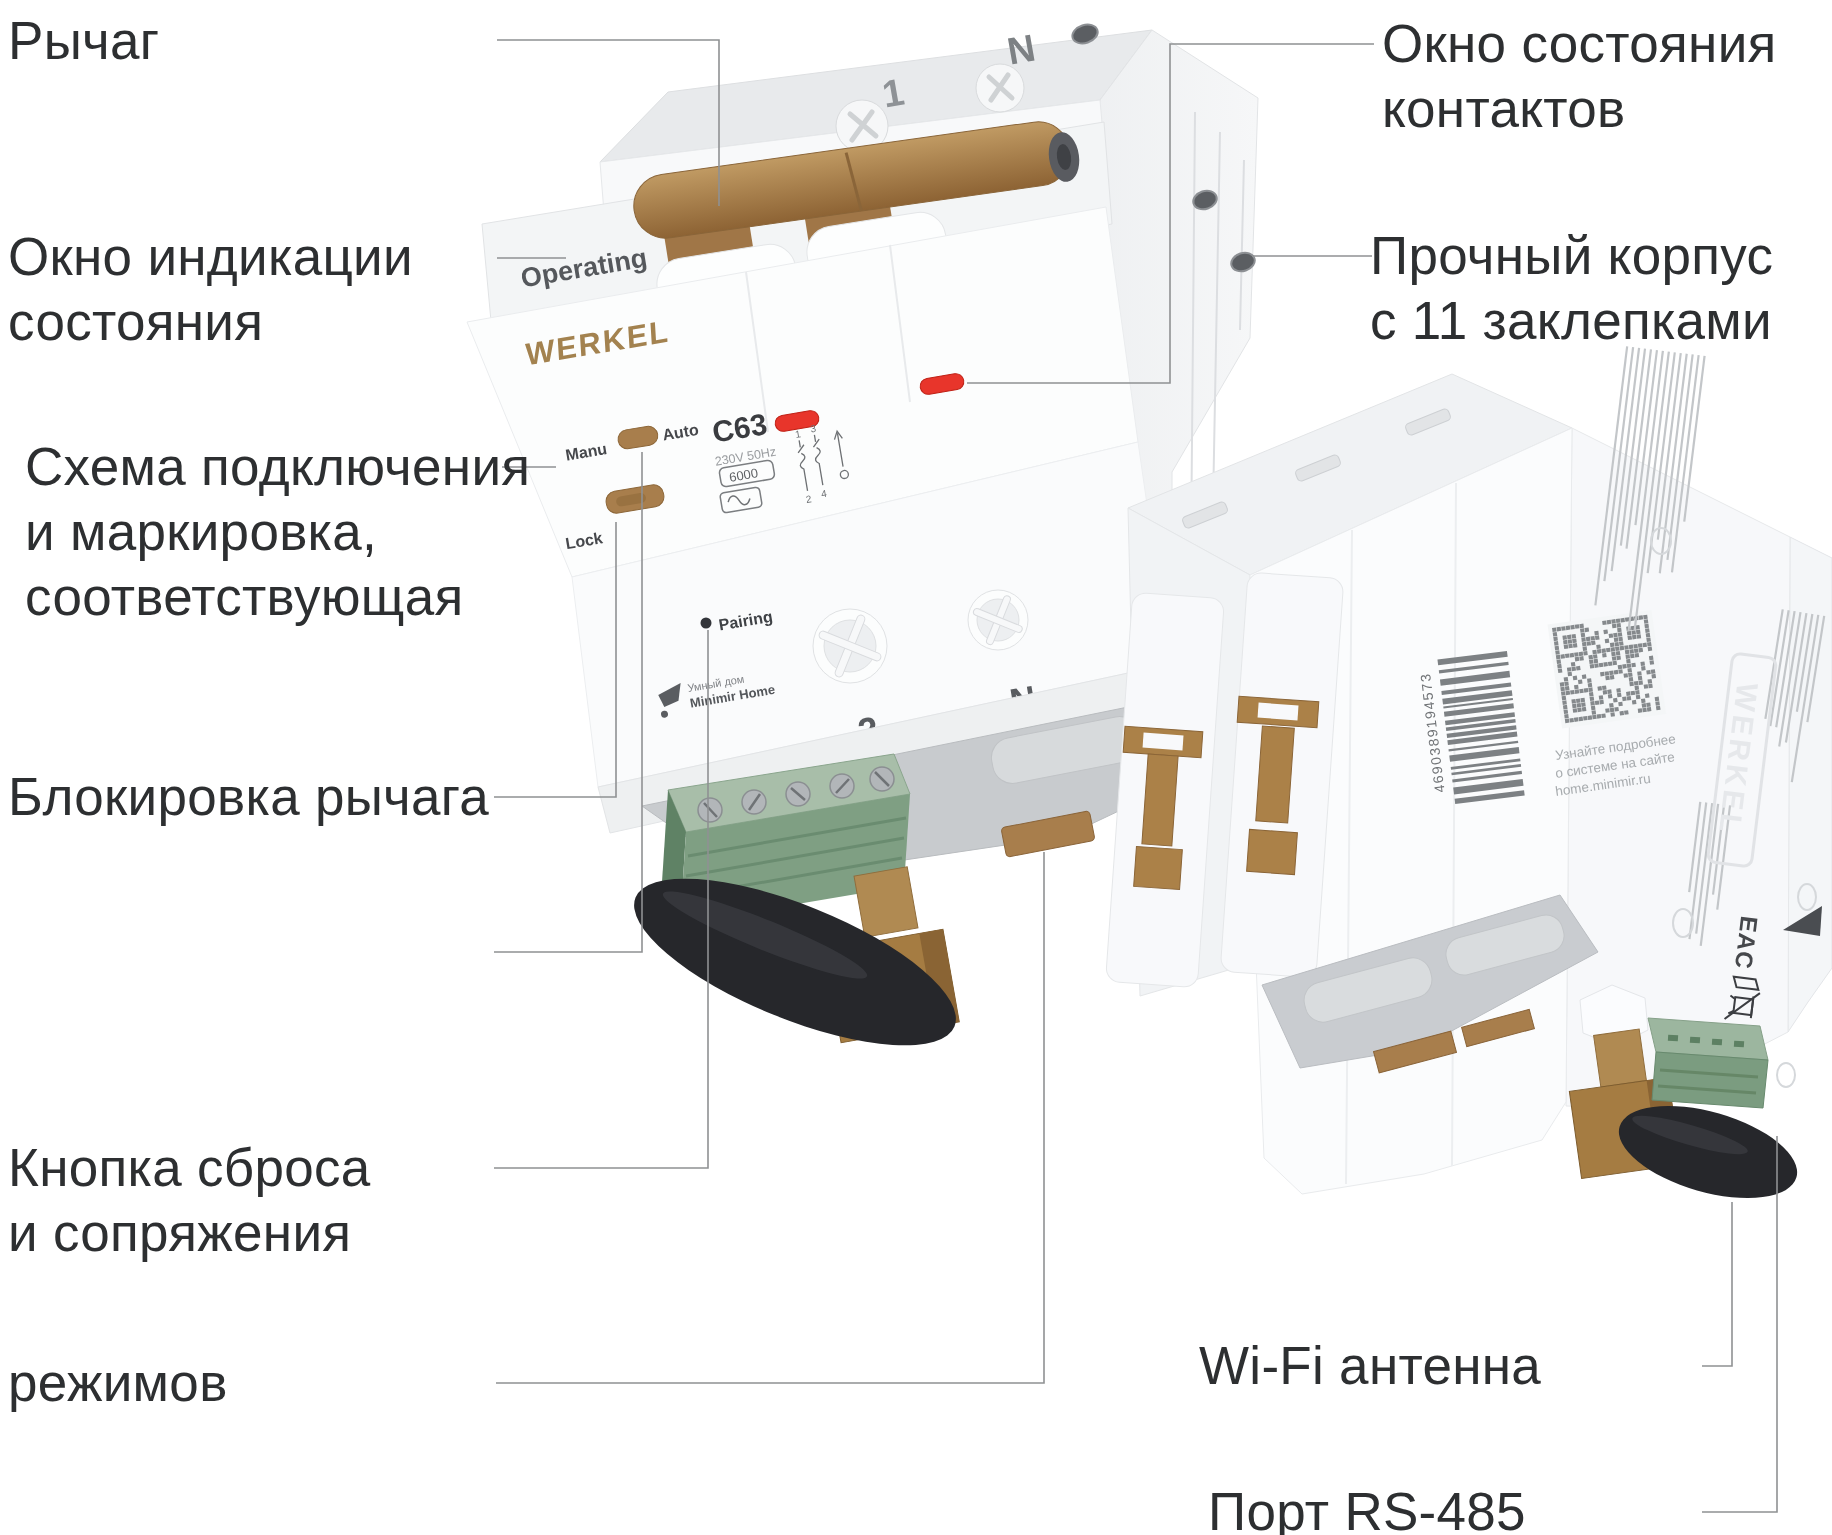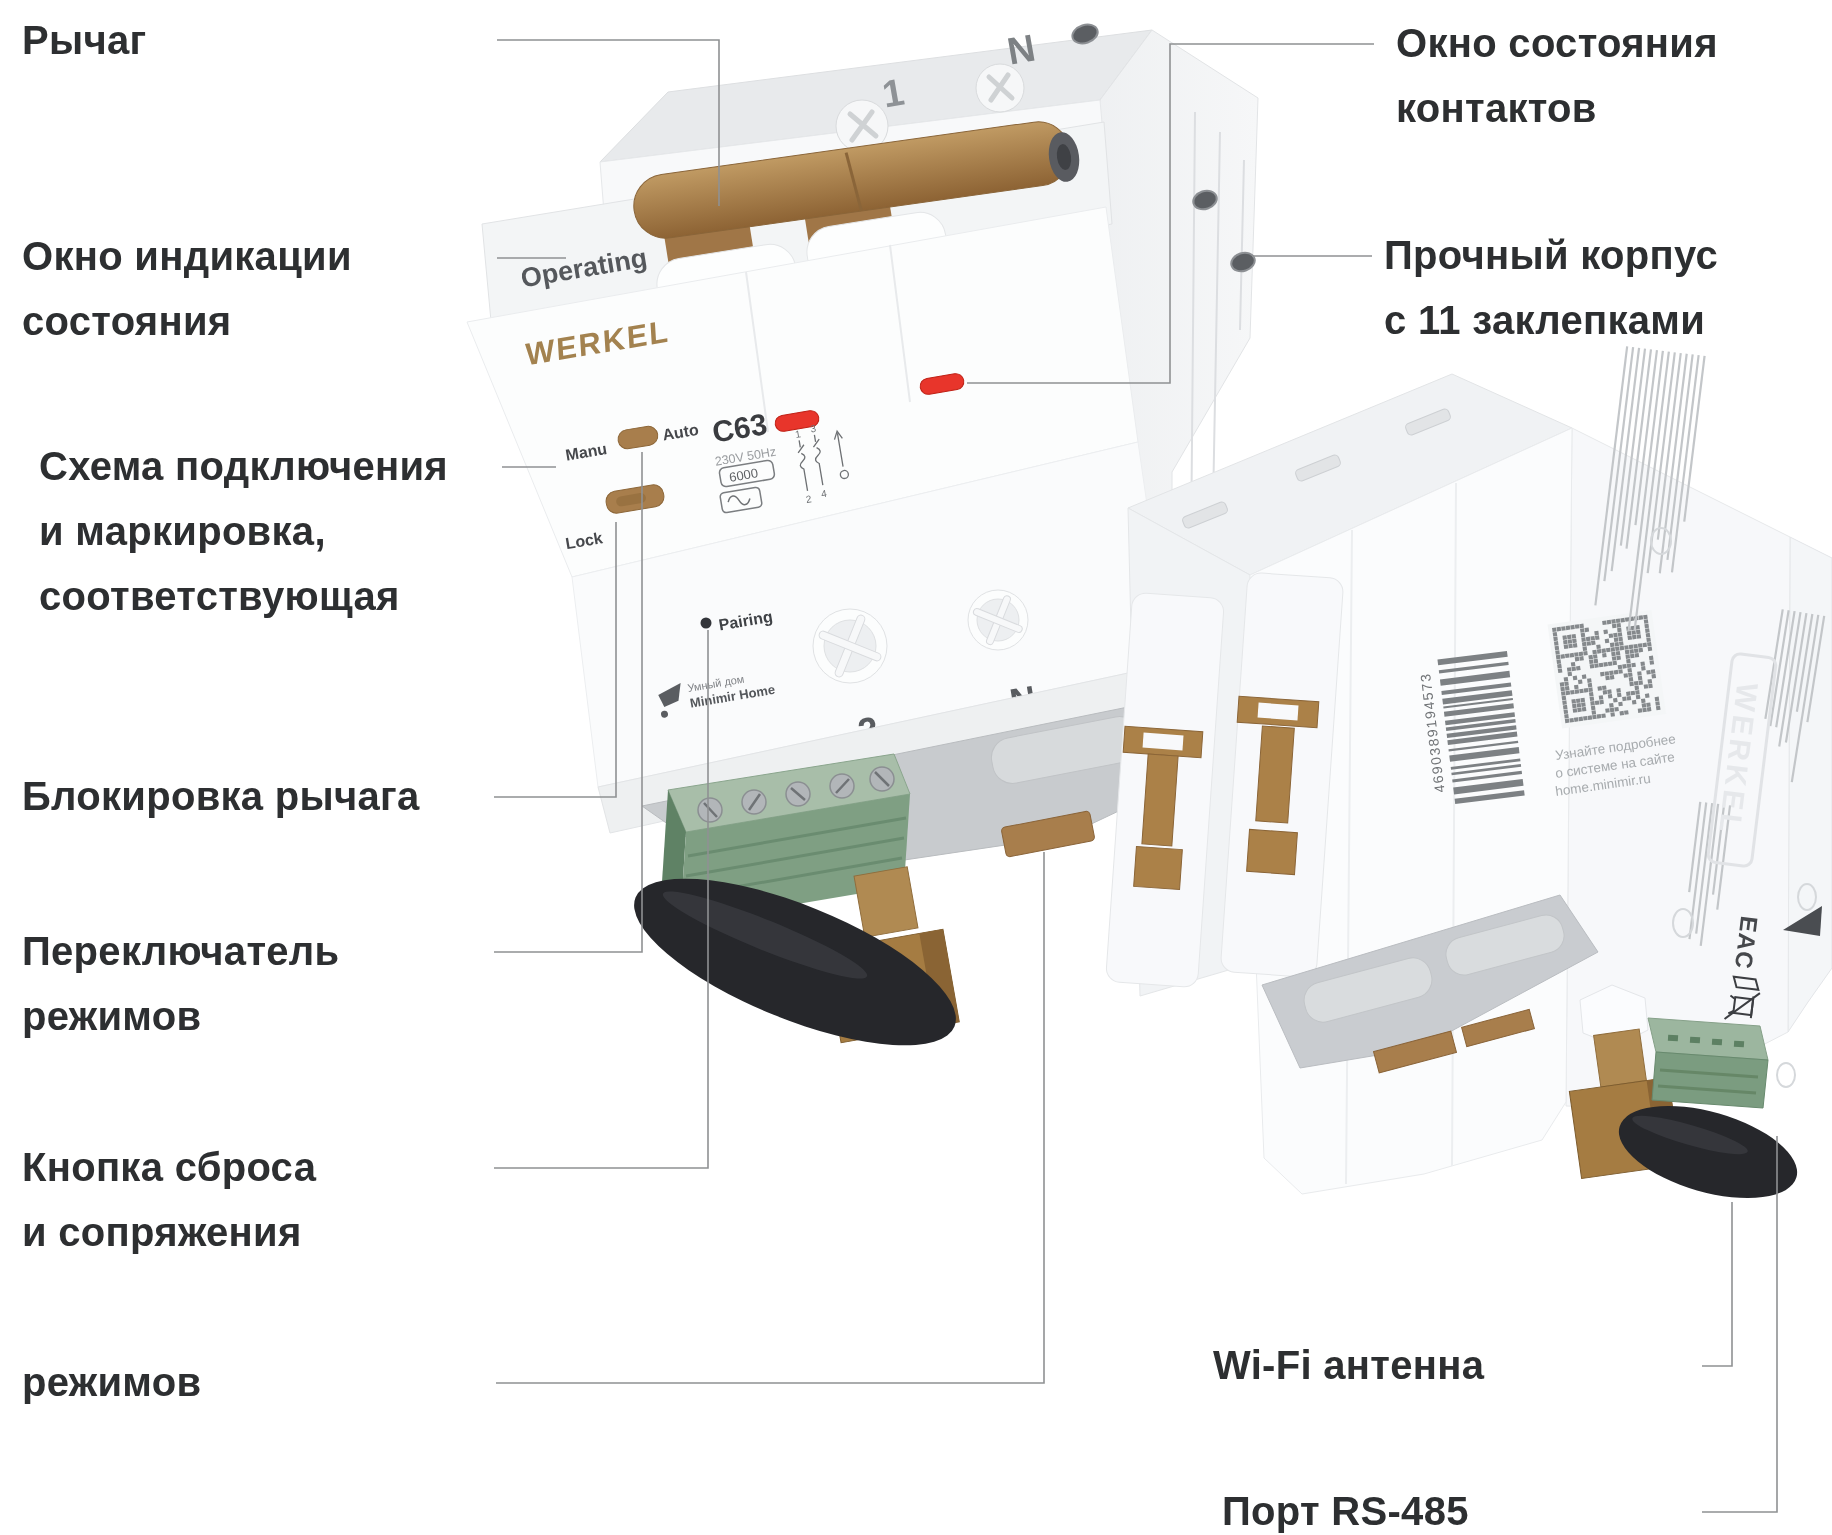--- a/index.html
+++ b/index.html
@@ -1,19 +1,19 @@
 <!DOCTYPE html>
 <html><head>
 <meta charset="utf-8">
 <style>
   html,body{margin:0;padding:0;background:#fff;}
   .scene{position:relative;width:1832px;height:1535px;background:#ffffff;overflow:hidden;
          font-family:"Liberation Sans",sans-serif;}
-  .cl{position:absolute;color:#2d2f31;font-size:40px;line-height:65px;font-weight:700;
-      letter-spacing:.3px;white-space:nowrap;margin-left:14px;}
+  .cl{position:absolute;color:#2d2f31;font-size:53px;line-height:65px;font-weight:400;
+      letter-spacing:.3px;white-space:nowrap;}
   svg text{font-family:"Liberation Sans",sans-serif;}
   .devtxt{fill:#55585c;font-weight:600;}
 </style>
 </head>
 <body>
 
 <div class="scene">
 
   
   <div class="cl" style="left:8px;top:8px">
@@ -23,24 +23,20 @@
     <div>Окно индикации</div>
     <div>состояния</div>
   </div>
   <div class="cl" style="left:25px;top:434px">
     <div>Схема подключения</div>
     <div>и маркировка,</div>
     <div>соответствующая</div>
   </div>
   <div class="cl" style="left:8px;top:764px">
     <div>Блокировка рычага</div>
-  </div>
-  <div class="cl" style="left:8px;top:919px">
-    <div>Переключатель</div>
-    <div>режимов</div>
   </div>
   <div class="cl" style="left:8px;top:1135px">
     <div>Кнопка сброса</div>
     <div>и сопряжения</div>
   </div>
   <div class="cl" style="left:8px;top:1350px">
     <div>режимов</div>
   </div>
 
   <div class="cl" style="left:1382px;top:11px">

